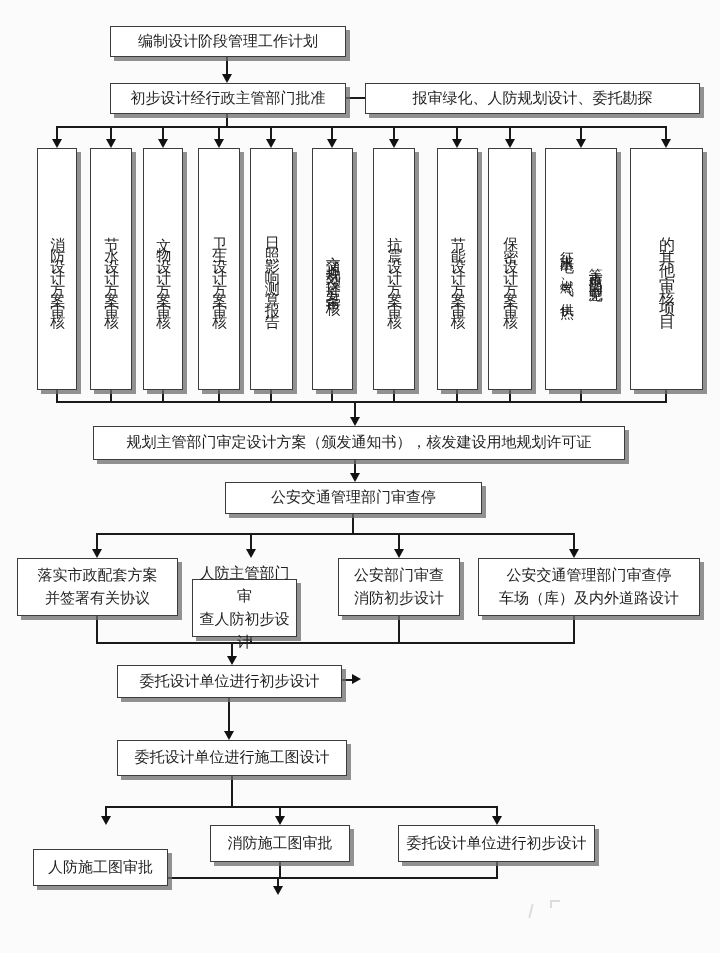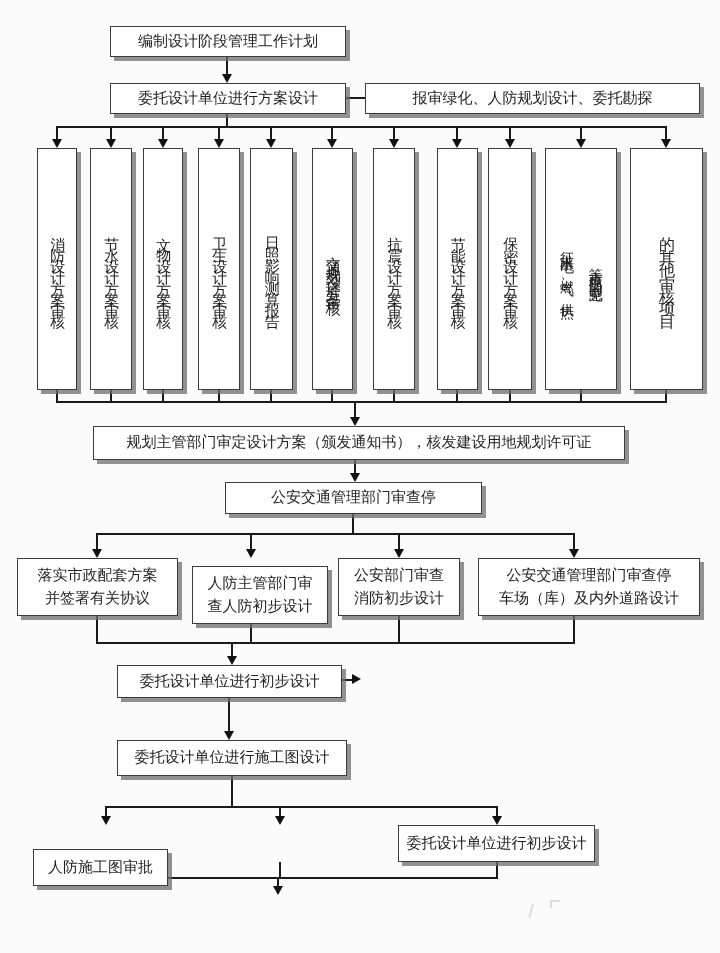--- a/index.html
+++ b/index.html
@@ -29,21 +29,21 @@
   .smudge{position:absolute;z-index:0;}
   .smudge i{position:absolute;display:block;background:#dcdcdc;}
 </style>
 </head>
 <body>
 
 <div class="stage">
 
   <div class="box" style="left:110px;top:26px;width:236px;height:31px">编制设计阶段管理工作计划</div>
 
-  <div class="box" style="left:110px;top:83px;width:236px;height:31px">委托设计单位进行方案设计</div>
+  <div class="box" style="left:110px;top:83px;width:236px;height:31px">初步设计经行政主管部门批准</div>
 
   <div class="box" style="left:365px;top:83px;width:335px;height:31px">报审绿化、人防规划设计、委托勘探</div>
 
   <div class="vl" style="left:226px;top:57px;height:18px"></div>
   <div class="ad" style="left:222px;top:74px"></div>
   <div class="hl" style="left:345px;top:97px;width:20px"></div>
   <div class="vl" style="left:226px;top:114px;height:14px"></div>
   <div class="hl" style="left:56px;top:126px;width:611px"></div>
 
   <div class="vl" style="left:56px;top:126px;height:14px"></div>
@@ -132,21 +132,21 @@
   <div class="ad" style="left:92px;top:549px"></div>
   <div class="vl" style="left:250px;top:533px;height:17px"></div>
   <div class="ad" style="left:246px;top:549px"></div>
   <div class="vl" style="left:398px;top:533px;height:17px"></div>
   <div class="ad" style="left:394px;top:549px"></div>
   <div class="vl" style="left:573px;top:533px;height:17px"></div>
   <div class="ad" style="left:569px;top:549px"></div>
 
   <div class="box ml" style="left:17px;top:558px;width:161px;height:58px">落实市政配套方案
 并签署有关协议</div>
-  <div class="box ml" style="left:192px;top:566px;width:136px;height:58px">人防主管部门审
+  <div class="box ml" style="left:192px;top:579px;width:105px;height:58px">人防主管部门审
 查人防初步设计</div>
   <div class="box ml" style="left:338px;top:558px;width:122px;height:58px">公安部门审查
 消防初步设计</div>
   <div class="box ml" style="left:478px;top:558px;width:222px;height:58px">公安交通管理部门审查停
 车场（库）及内外道路设计</div>
 
   <div class="vl" style="left:96px;top:616px;height:28px"></div>
   <div class="vl" style="left:250px;top:616px;height:28px"></div>
   <div class="vl" style="left:398px;top:616px;height:28px"></div>
   <div class="vl" style="left:573px;top:616px;height:28px"></div>
@@ -166,20 +166,21 @@
   <div class="vl" style="left:231px;top:776px;height:32px"></div>
   <div class="hl" style="left:105px;top:806px;width:393px"></div>
   <div class="vl" style="left:105px;top:806px;height:12px"></div>
   <div class="ad" style="left:101px;top:816px"></div>
   <div class="vl" style="left:279px;top:806px;height:12px"></div>
   <div class="ad" style="left:275px;top:816px"></div>
   <div class="vl" style="left:496px;top:806px;height:12px"></div>
   <div class="ad" style="left:492px;top:816px"></div>
 
   <div class="box" style="left:33px;top:849px;width:135px;height:37px">人防施工图审批</div>
+  <div class="box" style="left:210px;top:825px;width:140px;height:37px">消防施工图审批</div>
   <div class="box" style="left:398px;top:825px;width:197px;height:37px">委托设计单位进行初步设计</div>
 
   <div class="vl" style="left:105px;top:862px;height:17px"></div>
   <div class="vl" style="left:279px;top:862px;height:17px"></div>
   <div class="vl" style="left:496px;top:862px;height:17px"></div>
   <div class="hl" style="left:105px;top:877px;width:393px"></div>
   <div class="vl" style="left:277px;top:877px;height:11px"></div>
   <div class="ad" style="left:273px;top:886px"></div>
 
 

